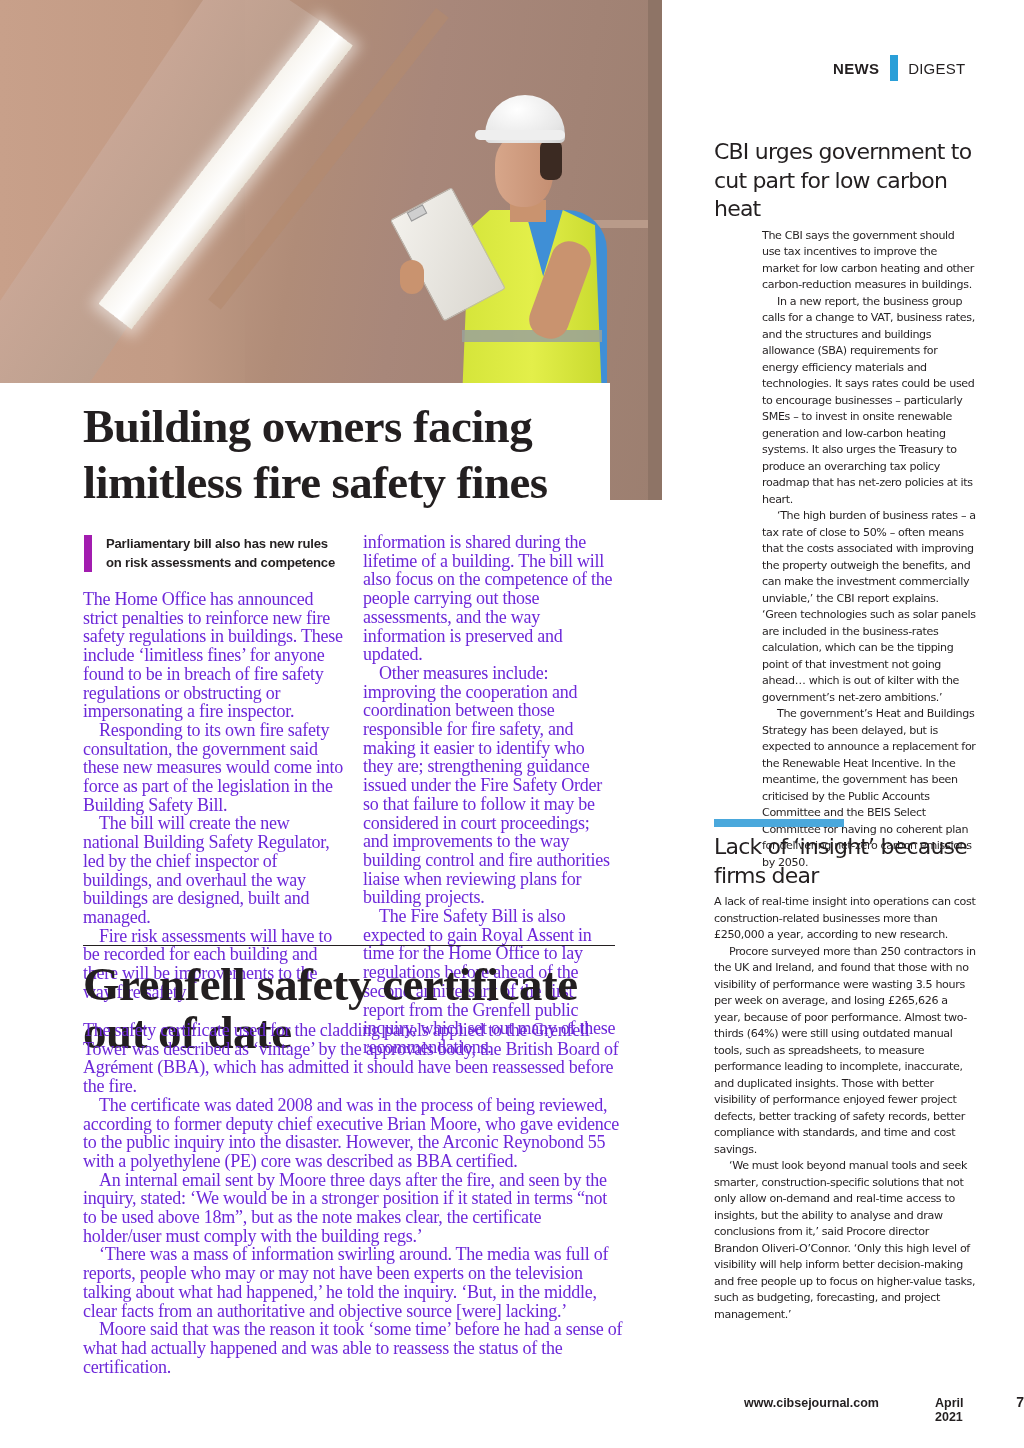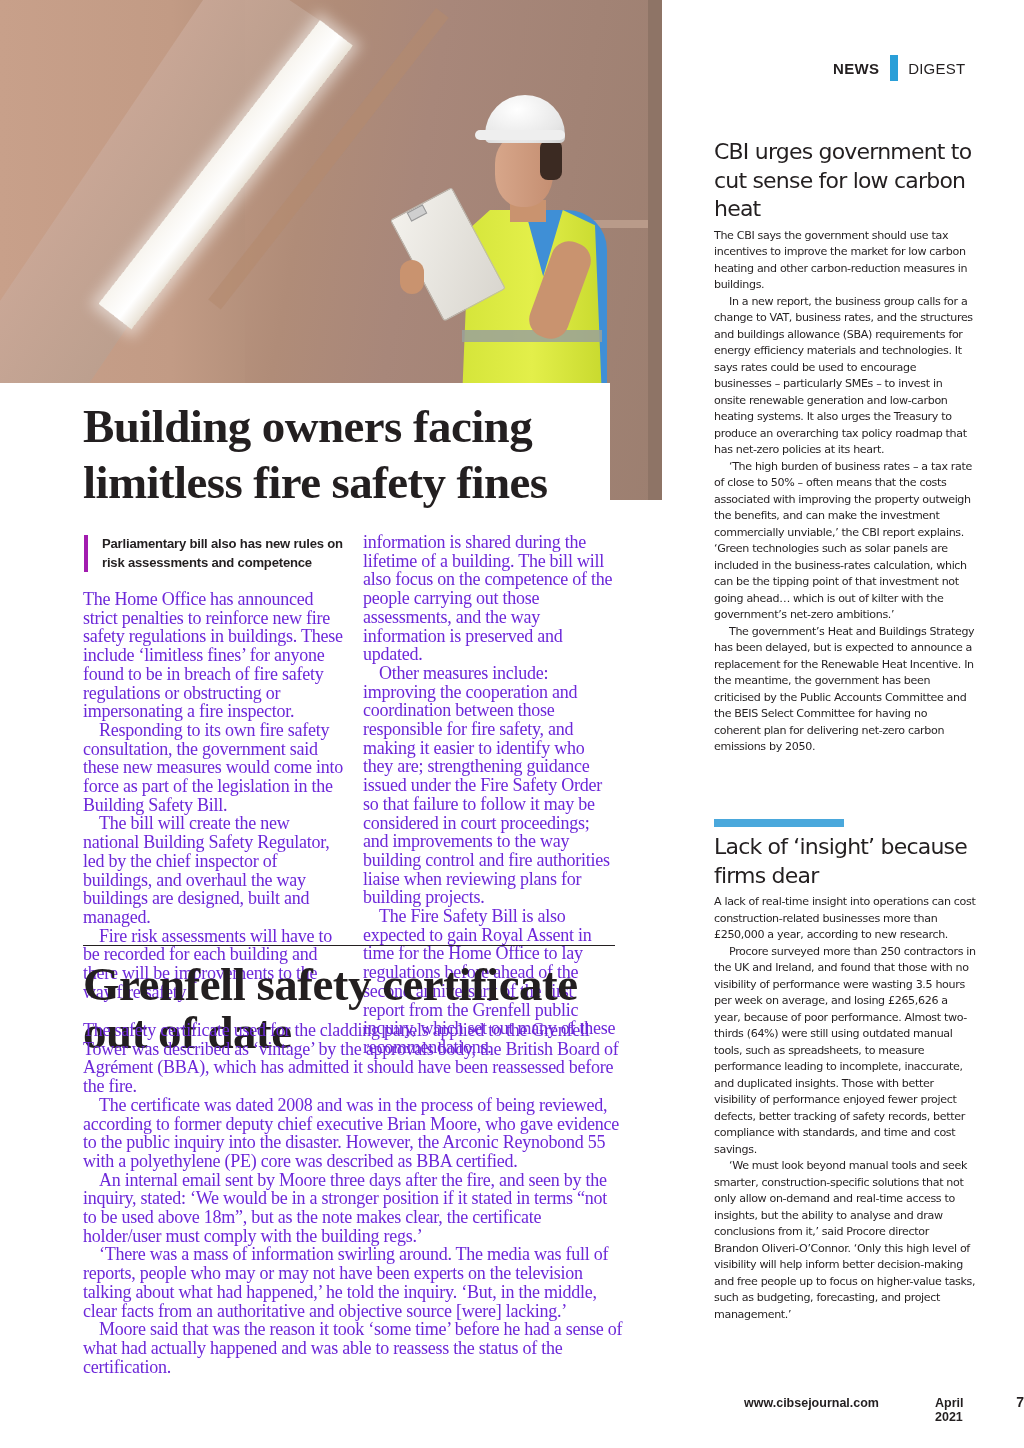--- a/index.html
+++ b/index.html
@@ -89,21 +89,21 @@
   .masthead .digest { font-size: 15px; color: #231f20; letter-spacing: 0.2px; }
 
   
   .headline-main {
     position: absolute; left: 83px; top: 398px; width: 540px;
     font-family: "Liberation Serif", serif; font-size: 47px; line-height: 56px;
     letter-spacing: -0.6px; color: #231f20;
   }
   .standfirst {
     position: absolute; left: 84px; top: 535px; width: 260px;
-    padding-left: 14px; border-left: 4px solid #a21caf;
+    padding-left: 14px; border-left: 8px solid #a21caf;
     font-size: 13.1px; line-height: 18.5px; font-weight: 700; color: #231f20; letter-spacing: -0.2px;
   }
   .body-serif { font-family: Liberation Serif, serif; font-size: 18px; line-height: 18.7px; color: #6d28d9; letter-spacing: -0.25px; }
   .body-serif p { text-indent: 0; }
   .body-serif p + p { text-indent: 16px; }
   .col-a { position: absolute; left: 83px; top: 590px; width: 260px; }
   .col-b { position: absolute; left: 363px; top: 533px; width: 255px; }
 
   .rule { position: absolute; left: 83px; top: 945px; width: 532px; height: 1px; background: #231f20; }
 
@@ -115,21 +115,21 @@
   .col-wide { position: absolute; left: 83px; top: 1021px; width: 540px; }
 
   
   .side-head {
     font-family: "DejaVu Sans", sans-serif; font-size: 22px; line-height: 28.5px;
     letter-spacing: -0.8px; color: #231f20; font-weight: 400;
   }
   .side-body { font-family: "DejaVu Sans", sans-serif; font-size: 11.1px; line-height: 16.5px; color: #231f20; letter-spacing: -0.35px; }
   .side-body p + p { text-indent: 15px; }
   .side-1 { position: absolute; left: 714px; top: 138px; width: 262px; }
-  .side-1 .side-body { margin-top: 4px; }
+  .side-1 .side-body { margin-top: 4px; margin-left: 48px; }
   .side-accent { position: absolute; left: 714px; top: 819px; width: 130px; height: 8px; background: #4aa8dc; }
   .side-2 { position: absolute; left: 714px; top: 833px; width: 262px; }
   .side-2 .side-body { margin-top: 4px; }
 
   
   .footer { position: absolute; left: 744px; top: 1394px; display: flex; align-items: baseline; font-size: 12.5px; font-weight: 700; color: #231f20; gap: 48px; }
   .footer .url { margin-right: 8px; }
   .footer .date { }
   .footer .page { font-size: 14px; }
 </style>
@@ -186,21 +186,21 @@
 <h2 class="headline-second">Grenfell safety certificate out of date</h2>
 <div class="col-wide body-serif">
   <p>The safety certificate used for the cladding panels applied to the Grenfell Tower was described as ‘vintage’ by the approvals body, the British Board of Agrément (BBA), which has admitted it should have been reassessed before the fire.</p>
   <p>The certificate was dated 2008 and was in the process of being reviewed, according to former deputy chief executive Brian Moore, who gave evidence to the public inquiry into the disaster. However, the Arconic Reynobond 55 with a polyethylene (PE) core was described as BBA certified.</p>
   <p>An internal email sent by Moore three days after the fire, and seen by the inquiry, stated: ‘We would be in a stronger position if it stated in terms “not to be used above 18m”, but as the note makes clear, the certificate holder/user must comply with the building regs.’</p>
   <p>‘There was a mass of information swirling around. The media was full of reports, people who may or may not have been experts on the television talking about what had happened,’ he told the inquiry. ‘But, in the middle, clear facts from an authoritative and objective source [were] lacking.’</p>
   <p>Moore said that was the reason it took ‘some time’ before he had a sense of what had actually happened and was able to reassess the status of the certification.</p>
 </div>
 
 <div class="side-1">
-  <h3 class="side-head">CBI urges government to cut sense for low carbon heat</h3>
+  <h3 class="side-head">CBI urges government to cut part for low carbon heat</h3>
   <div class="side-body">
     <p>The CBI says the government should use tax incentives to improve the market for low carbon heating and other carbon-reduction measures in buildings.</p>
     <p>In a new report, the business group calls for a change to VAT, business rates, and the structures and buildings allowance (SBA) requirements for energy efficiency materials and technologies. It says rates could be used to encourage businesses – particularly SMEs – to invest in onsite renewable generation and low-carbon heating systems. It also urges the Treasury to produce an overarching tax policy roadmap that has net-zero policies at its heart.</p>
     <p>‘The high burden of business rates – a tax rate of close to 50% – often means that the costs associated with improving the property outweigh the benefits, and can make the investment commercially unviable,’ the CBI report explains. ‘Green technologies such as solar panels are included in the business-rates calculation, which can be the tipping point of that investment not going ahead… which is out of kilter with the government’s net-zero ambitions.’</p>
     <p>The government’s Heat and Buildings Strategy has been delayed, but is expected to announce a replacement for the Renewable Heat Incentive. In the meantime, the government has been criticised by the Public Accounts Committee and the BEIS Select Committee for having no coherent plan for delivering net-zero carbon emissions by 2050.</p>
   </div>
 </div>
 
 <div class="side-accent"></div>
 

